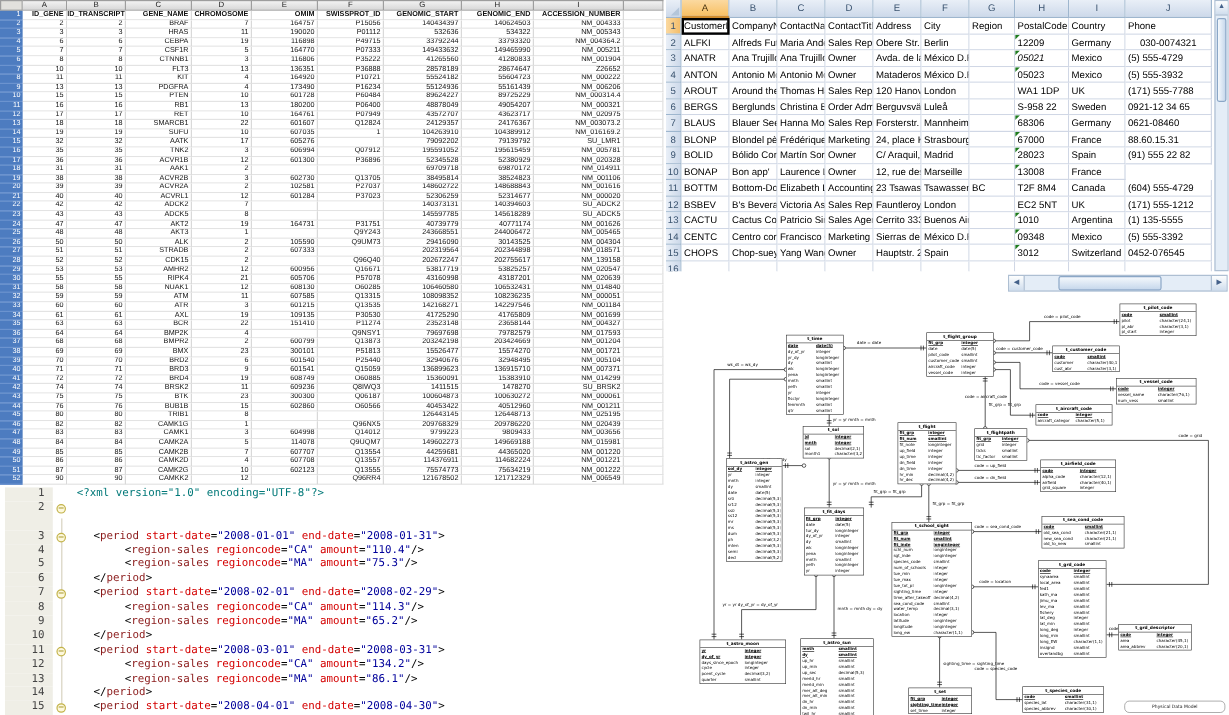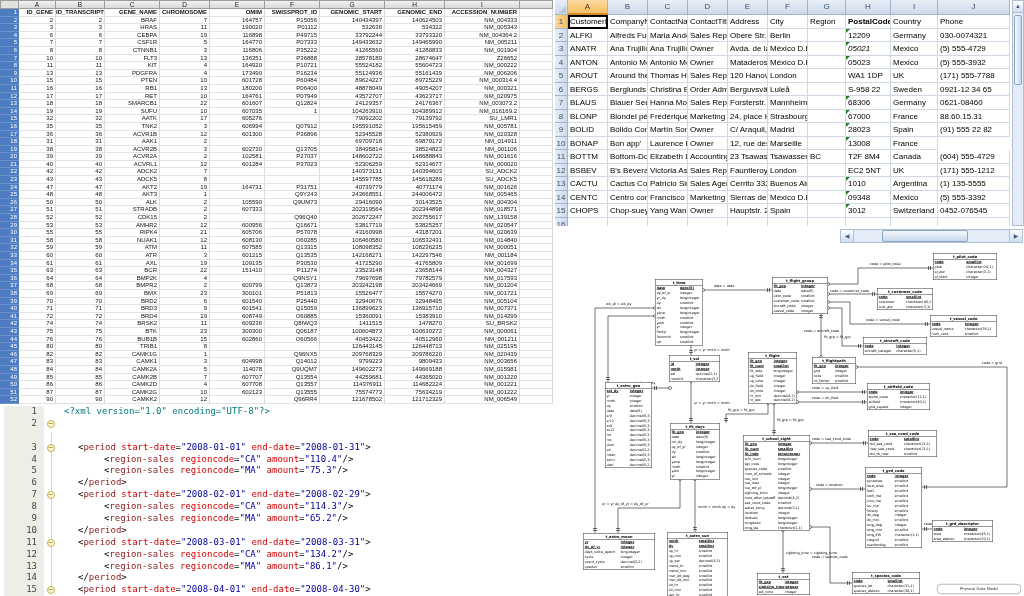--- a/index.html
+++ b/index.html
@@ -895,36 +895,36 @@
         </div>
         <div class="x-row">
           <div class="x-rowhdr sel" style="width: 13px;">1</div>
           <div class="x-cell a1sel" style="width: 40px;">CustomerID</div>
           <div class="x-cell" style="width: 40px;">CompanyName</div>
           <div class="x-cell" style="width: 40px;">ContactName</div>
           <div class="x-cell" style="width: 40px;">ContactTitle</div>
           <div class="x-cell" style="width: 40px;">Address</div>
           <div class="x-cell" style="width: 40px;">City</div>
           <div class="x-cell" style="width: 38px;">Region</div>
-          <div class="x-cell" style="width: 45px; font-weight: bold;">PostalCode</div>
+          <div class="x-cell" style="width: 45px;">PostalCode</div>
           <div class="x-cell" style="width: 47px;">Country</div>
           <div class="x-cell" style="width: 72px;">Phone</div>
         </div>
         <div class="x-row">
           <div class="x-rowhdr" style="width: 13px;">2</div>
           <div class="x-cell" style="width: 40px;">ALFKI</div>
           <div class="x-cell" style="width: 40px;">Alfreds Futterkiste</div>
           <div class="x-cell" style="width: 40px;">Maria Anders</div>
           <div class="x-cell" style="width: 40px;">Sales Representative</div>
           <div class="x-cell" style="width: 40px;">Obere Str. 57</div>
           <div class="x-cell" style="width: 40px;">Berlin</div>
           <div class="x-cell" style="width: 38px;"></div>
           <div class="x-cell gflag" style="width: 45px;">12209</div>
           <div class="x-cell" style="width: 47px;">Germany</div>
-          <div class="x-cell" style="width: 72px;">030-0074321</div>
+          <div class="x-cell" style="width: 72px; text-align: center;">030-0074321</div>
         </div>
         <div class="x-row">
           <div class="x-rowhdr" style="width: 13px;">3</div>
           <div class="x-cell" style="width: 40px;">ANATR</div>
           <div class="x-cell" style="width: 40px;">Ana Trujillo Emparedados y helados</div>
           <div class="x-cell" style="width: 40px;">Ana Trujillo</div>
           <div class="x-cell" style="width: 40px;">Owner</div>
           <div class="x-cell" style="width: 40px;">Avda. de la Constitución 2222</div>
           <div class="x-cell" style="width: 40px;">México D.F.</div>
           <div class="x-cell" style="width: 38px;"></div>

